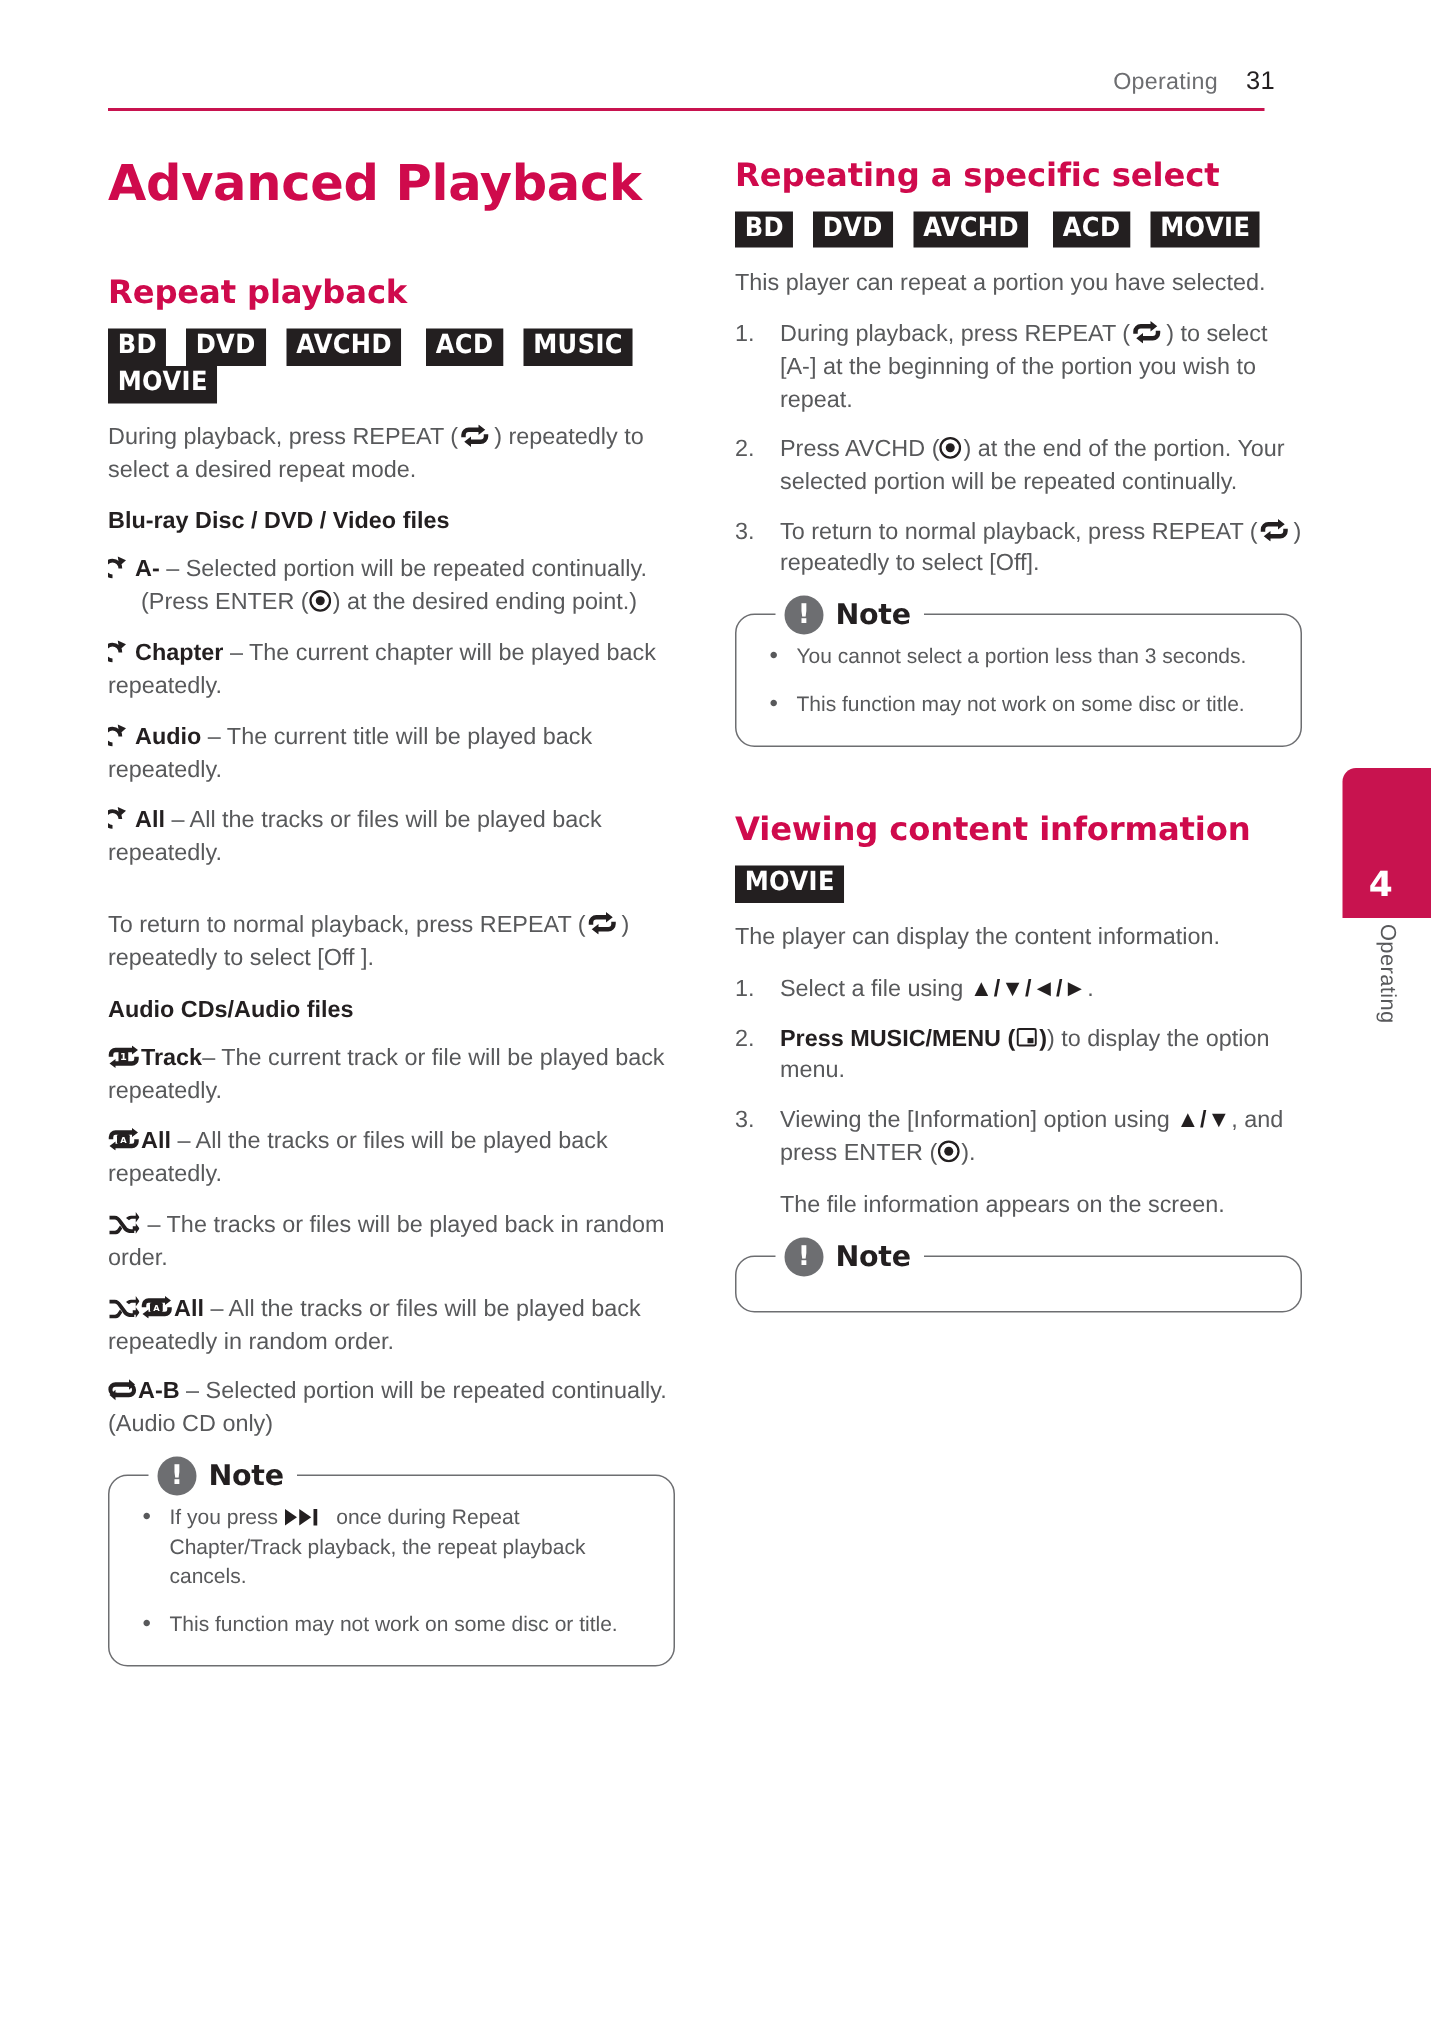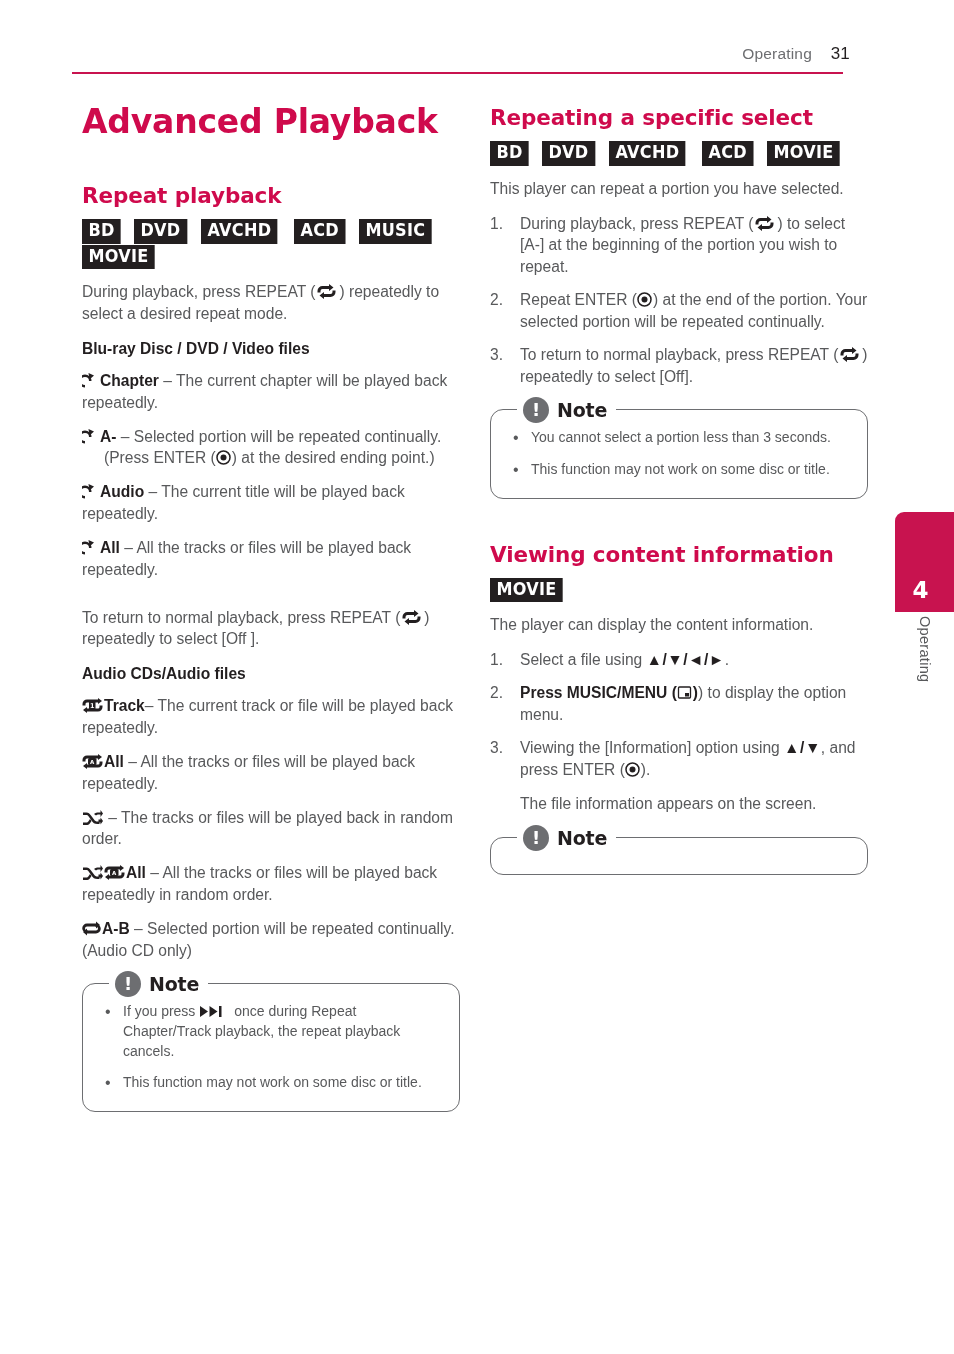--- a/index.html
+++ b/index.html
@@ -51,21 +51,21 @@
     height: 2.2px;
     background: #c8134f;
   }
 
   
   .col {
     position: absolute;
     top: 104px;
     width: 378px;
   }
-  .col-left  { left: 82px;  }
+  .col-left  { left: 72px;  }
   .col-right { left: 490px; }
 
   
   h1.page-title {
     font-family: "DejaVu Sans", sans-serif;
     font-size: 33px;
     font-weight: bold;
     color: #cf0a4c;
     margin: 0 0 44px 0;
     letter-spacing: -0.2px;
@@ -308,36 +308,36 @@
     <span class="badge">MUSIC</span><br>
     <span class="badge">MOVIE</span>
   </div>
 
   <p class="body"><span>During playback, press REPEAT (</span><span class="ic"><svg width="23" height="15" viewBox="0 0 46 30">
           <path d="M12 4 h16 v-4 l9 7 -9 7 v-4 h-13 a4 4 0 0 0 -4 4 v3 h-6 v-3 a10 10 0 0 1 10 -10 z" fill="#231f20"></path>
           <path d="M34 26 h-16 v4 l-9 -7 9 -7 v4 h13 a4 4 0 0 0 4 -4 v-3 h6 v3 a10 10 0 0 1 -10 10 z" fill="#231f20"></path>
         </svg></span><span>) repeatedly to select a desired repeat mode.</span></p>
 
   <h3 class="sub">Blu-ray Disc / DVD / Video files</h3>
-
-  <div class="defrow"><span class="ic"><svg width="17" height="16" viewBox="0 0 34 32">
-          <path d="M6 31 a13 13 0 1 1 13 -13 h-5 a8 8 0 1 0 -8 8 z" fill="#231f20"></path>
-          <path d="M13 2 l11 5 -9 8 z" fill="#231f20"></path>
-        </svg></span><b>Chapter</b><span> – The current chapter will be played back repeatedly.</span></div>
 
   <div class="defrow">
     <span class="hang"><span class="ic"><svg width="17" height="16" viewBox="0 0 34 32">
             <path d="M6 31 a13 13 0 1 1 13 -13 h-5 a8 8 0 1 0 -8 8 z" fill="#231f20"></path>
             <path d="M13 2 l11 5 -9 8 z" fill="#231f20"></path>
           </svg></span><b>A-</b><span> – Selected portion will be repeated continually.</span></span>
     <span class="indent2"><span>(Press ENTER (</span><span class="ic"><svg width="15" height="15" viewBox="0 0 30 30">
             <circle cx="15" cy="15" r="13" fill="none" stroke="#231f20" stroke-width="3"></circle>
             <circle cx="15" cy="15" r="6" fill="#231f20"></circle>
           </svg></span><span>) at the desired ending point.)</span></span>
   </div>
+
+  <div class="defrow"><span class="ic"><svg width="17" height="16" viewBox="0 0 34 32">
+          <path d="M6 31 a13 13 0 1 1 13 -13 h-5 a8 8 0 1 0 -8 8 z" fill="#231f20"></path>
+          <path d="M13 2 l11 5 -9 8 z" fill="#231f20"></path>
+        </svg></span><b>Chapter</b><span> – The current chapter will be played back repeatedly.</span></div>
 
   <div class="defrow"><span class="ic"><svg width="17" height="16" viewBox="0 0 34 32">
           <path d="M6 31 a13 13 0 1 1 13 -13 h-5 a8 8 0 1 0 -8 8 z" fill="#231f20"></path>
           <path d="M13 2 l11 5 -9 8 z" fill="#231f20"></path>
         </svg></span><b>Audio</b><span> – The current title will be played back repeatedly.</span></div>
 
   <div class="defrow"><span class="ic"><svg width="17" height="16" viewBox="0 0 34 32">
           <path d="M6 31 a13 13 0 1 1 13 -13 h-5 a8 8 0 1 0 -8 8 z" fill="#231f20"></path>
           <path d="M13 2 l11 5 -9 8 z" fill="#231f20"></path>
         </svg></span><b>All</b><span> – All the tracks or files will be played back repeatedly.</span></div>
@@ -416,21 +416,21 @@
     <span class="badge">MOVIE</span>
   </div>
 
   <p class="body">This player can repeat a portion you have selected.</p>
 
   <ol class="steps">
     <li><span>During playback, press REPEAT (</span><span class="ic"><svg width="23" height="15" viewBox="0 0 46 30">
             <path d="M12 4 h16 v-4 l9 7 -9 7 v-4 h-13 a4 4 0 0 0 -4 4 v3 h-6 v-3 a10 10 0 0 1 10 -10 z" fill="#231f20"></path>
             <path d="M34 26 h-16 v4 l-9 -7 9 -7 v4 h13 a4 4 0 0 0 4 -4 v-3 h6 v3 a10 10 0 0 1 -10 10 z" fill="#231f20"></path>
           </svg></span><span>) to select [A-] at the beginning of the portion you wish to repeat.</span></li>
-    <li><span>Repeat ENTER (</span><span class="ic"><svg width="15" height="15" viewBox="0 0 30 30">
+    <li><span>Press AVCHD (</span><span class="ic"><svg width="15" height="15" viewBox="0 0 30 30">
             <circle cx="15" cy="15" r="13" fill="none" stroke="#231f20" stroke-width="3"></circle>
             <circle cx="15" cy="15" r="6" fill="#231f20"></circle>
           </svg></span><span>) at the end of the portion. Your selected portion will be repeated continually.</span></li>
     <li><span>To return to normal playback, press REPEAT (</span><span class="ic"><svg width="23" height="15" viewBox="0 0 46 30">
             <path d="M12 4 h16 v-4 l9 7 -9 7 v-4 h-13 a4 4 0 0 0 -4 4 v3 h-6 v-3 a10 10 0 0 1 10 -10 z" fill="#231f20"></path>
             <path d="M34 26 h-16 v4 l-9 -7 9 -7 v4 h13 a4 4 0 0 0 4 -4 v-3 h6 v3 a10 10 0 0 1 -10 10 z" fill="#231f20"></path>
           </svg></span><span>) repeatedly to select [Off].</span></li>
   </ol>
 
   <div class="note">

